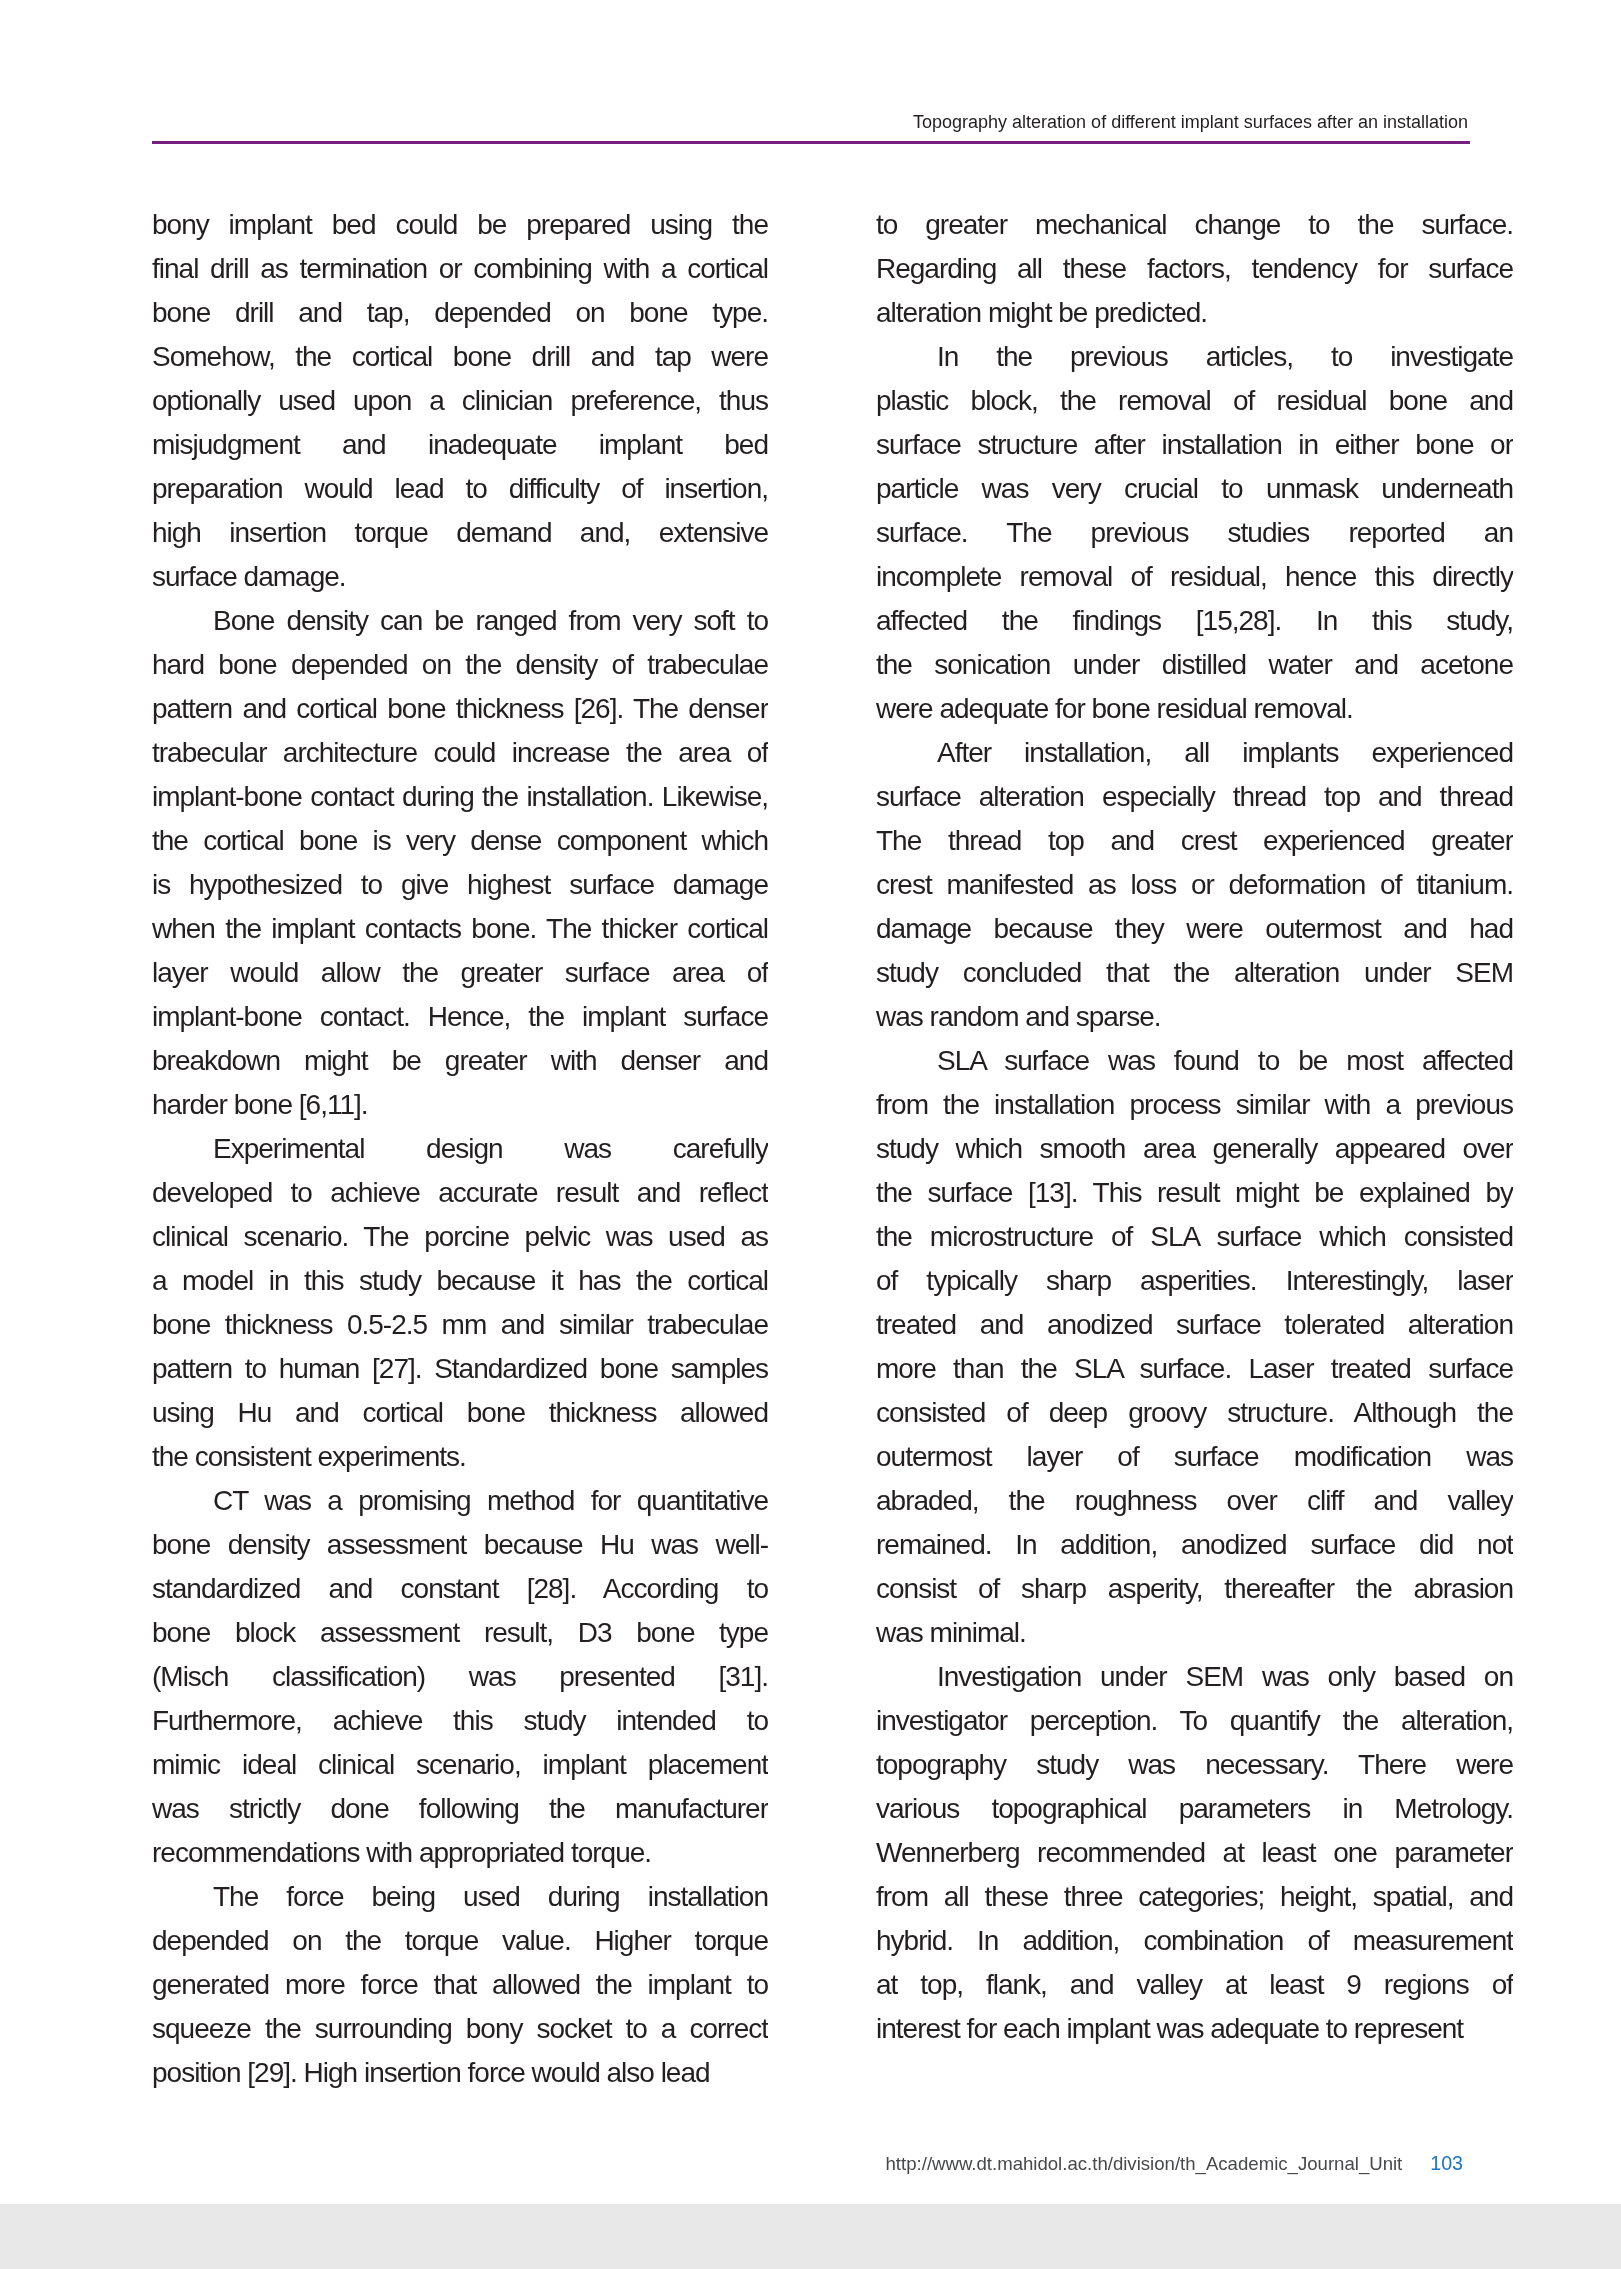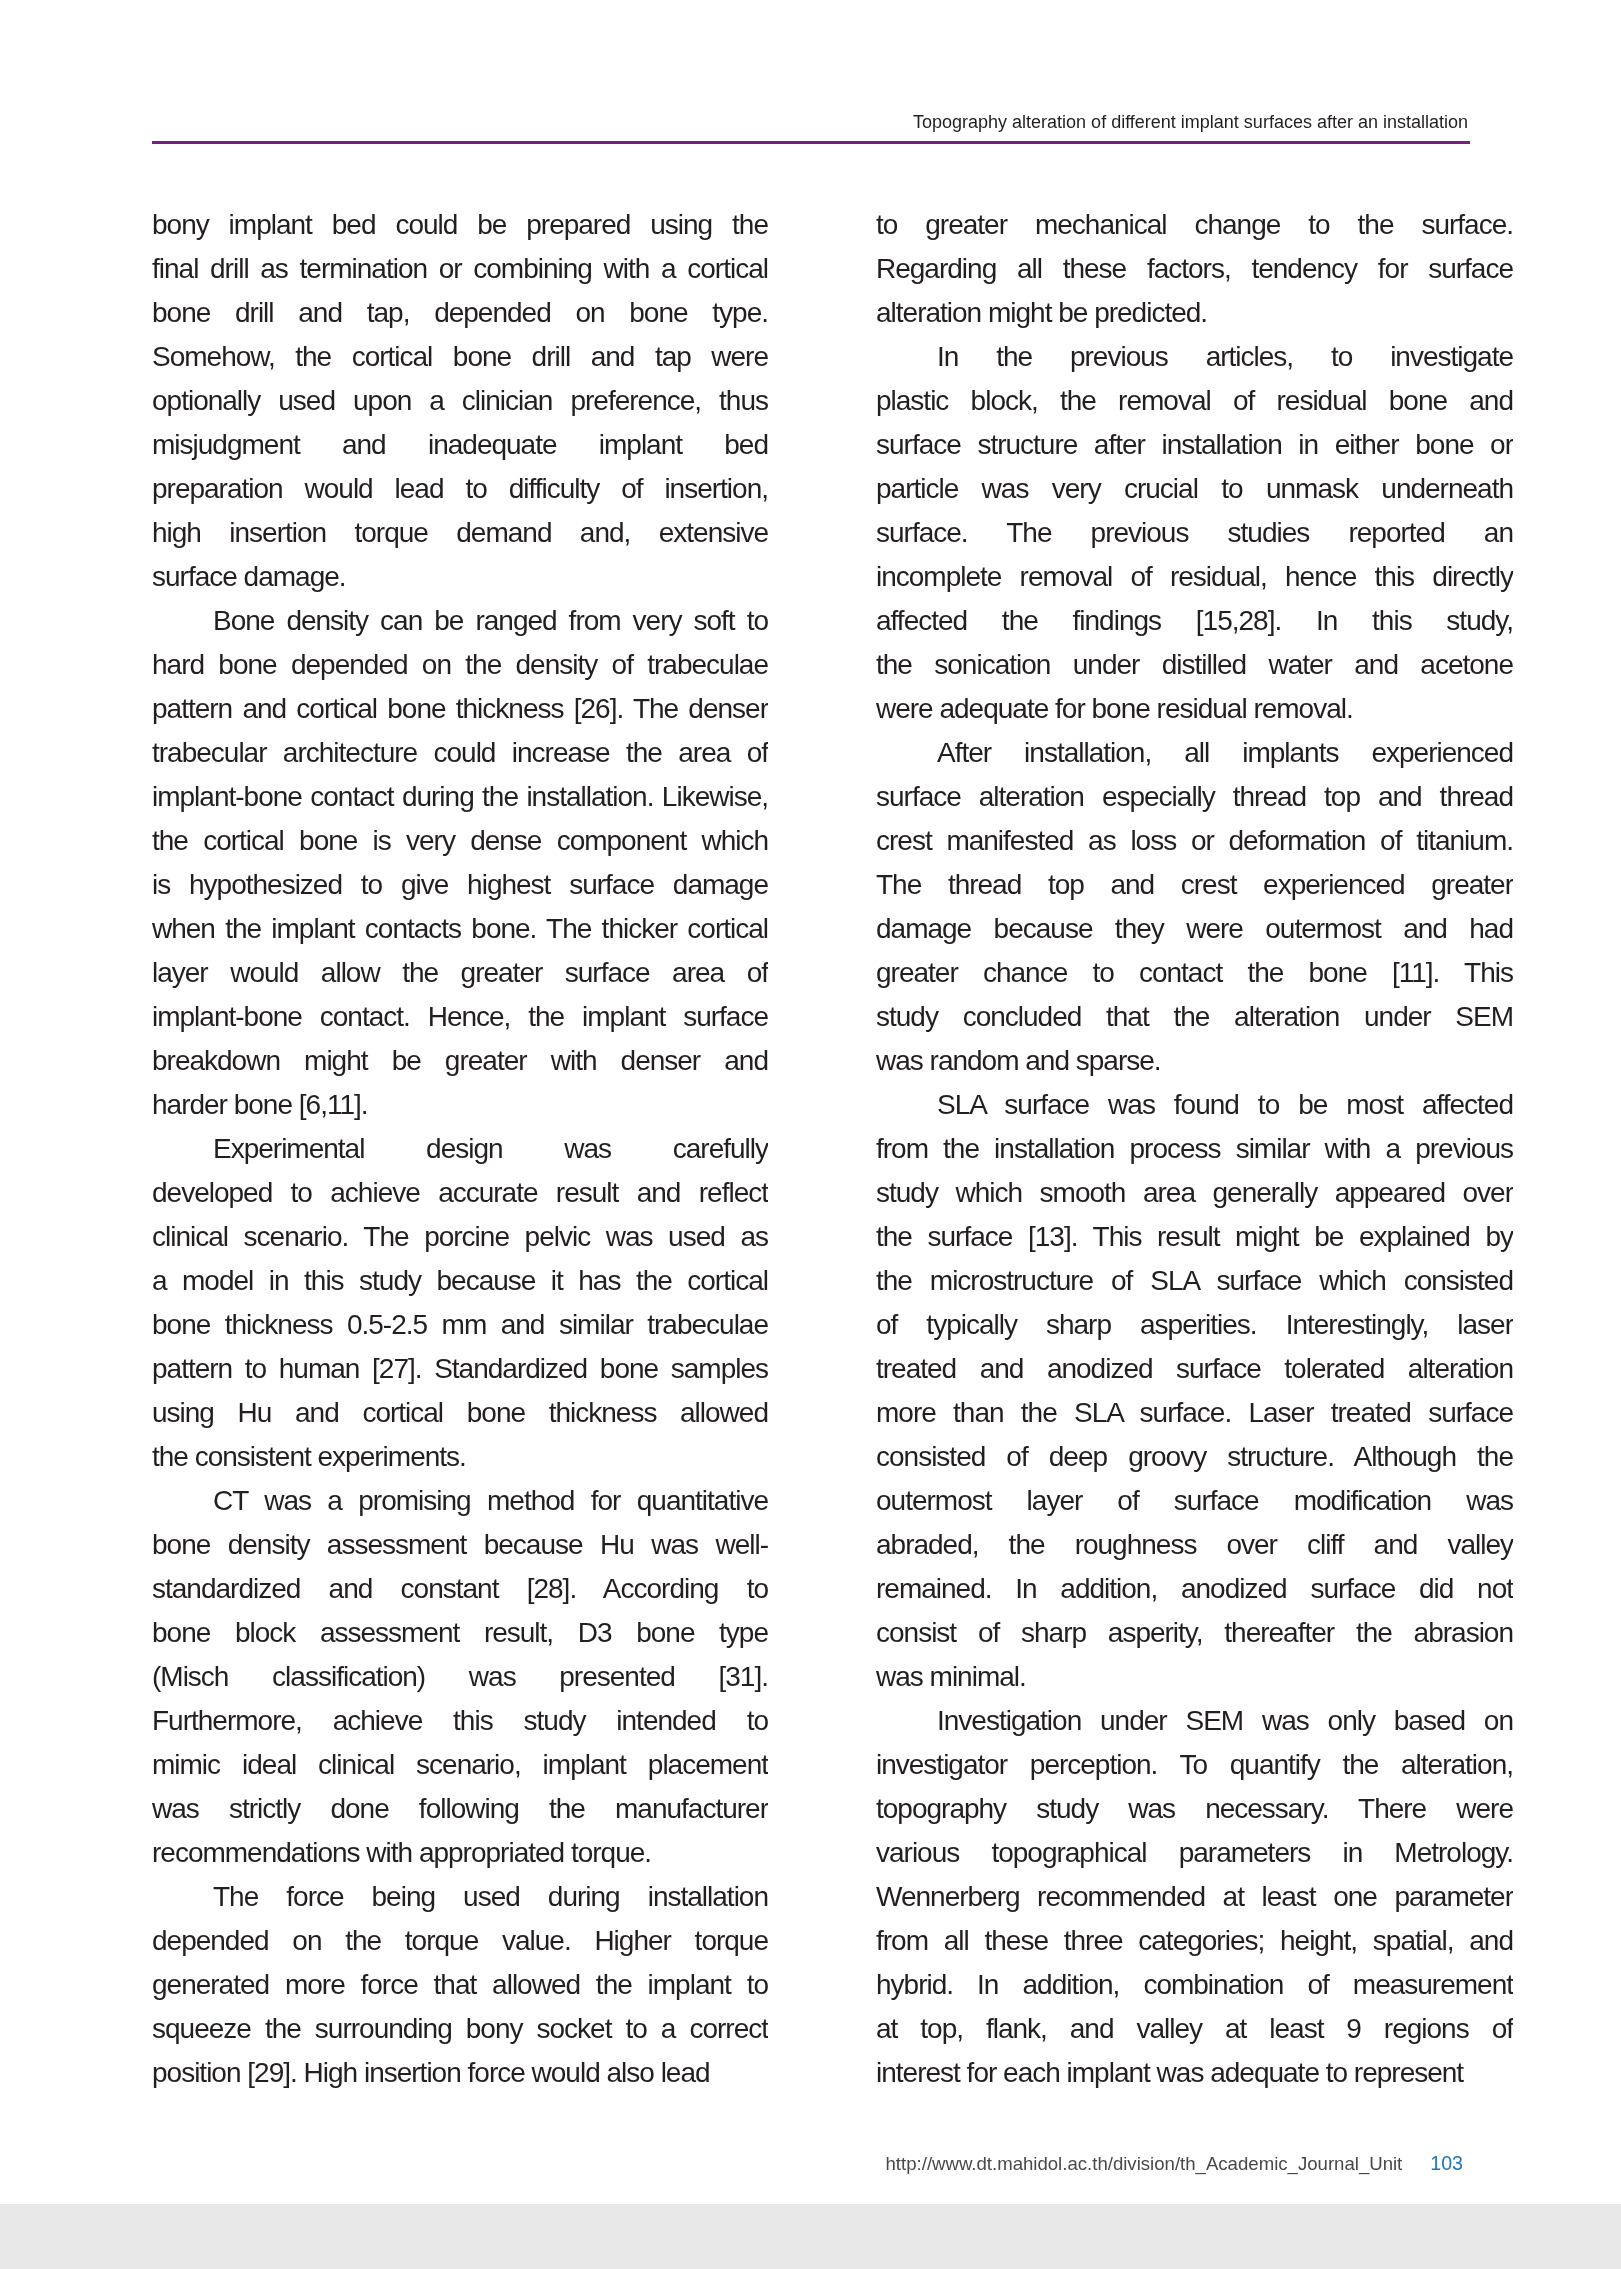--- a/index.html
+++ b/index.html
@@ -121,24 +121,23 @@
       <div class="line">plastic block, the removal of residual bone and</div>
       <div class="line">surface structure after installation in either bone or</div>
       <div class="line">particle was very crucial to unmask underneath</div>
       <div class="line">surface. The previous studies reported an</div>
       <div class="line">incomplete removal of residual, hence this directly</div>
       <div class="line">affected the findings [15,28]. In this study,</div>
       <div class="line">the sonication under distilled water and acetone</div>
       <div class="line pend">were adequate for bone residual removal.</div>
       <div class="line ind">After installation, all implants experienced</div>
       <div class="line">surface alteration especially thread top and thread</div>
+      <div class="line">The thread top and crest experienced greater</div>
       <div class="line">crest manifested as loss or deformation of titanium.</div>
-      <div class="line">The thread top and crest experienced greater</div>
       <div class="line">damage because they were outermost and had</div>
-      <div class="line">greater chance to contact the bone [11]. This</div>
       <div class="line">study concluded that the alteration under SEM</div>
       <div class="line pend">was random and sparse.</div>
       <div class="line ind">SLA surface was found to be most affected</div>
       <div class="line">from the installation process similar with a previous</div>
       <div class="line">study which smooth area generally appeared over</div>
       <div class="line">the surface [13]. This result might be explained by</div>
       <div class="line">the microstructure of SLA surface which consisted</div>
       <div class="line">of typically sharp asperities. Interestingly, laser</div>
       <div class="line">treated and anodized surface tolerated alteration</div>
       <div class="line">more than the SLA surface. Laser treated surface</div>

